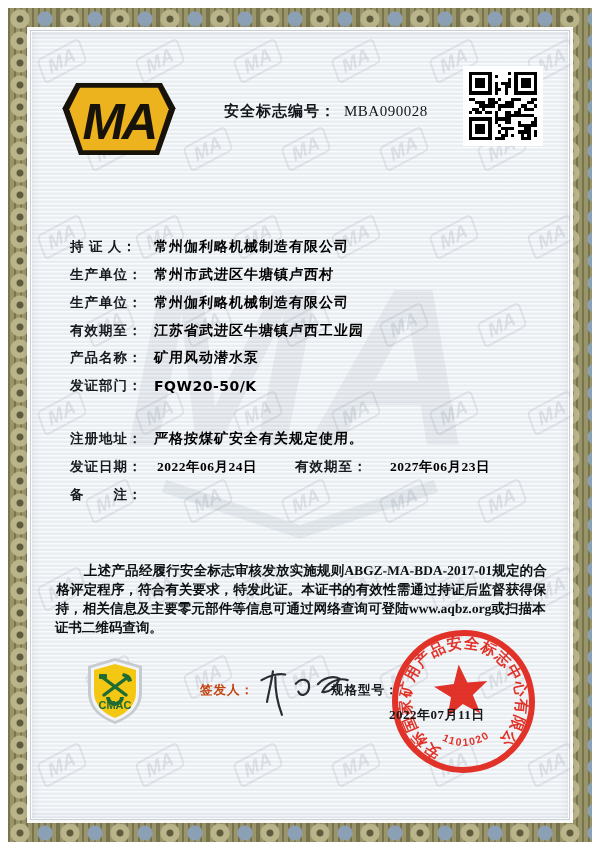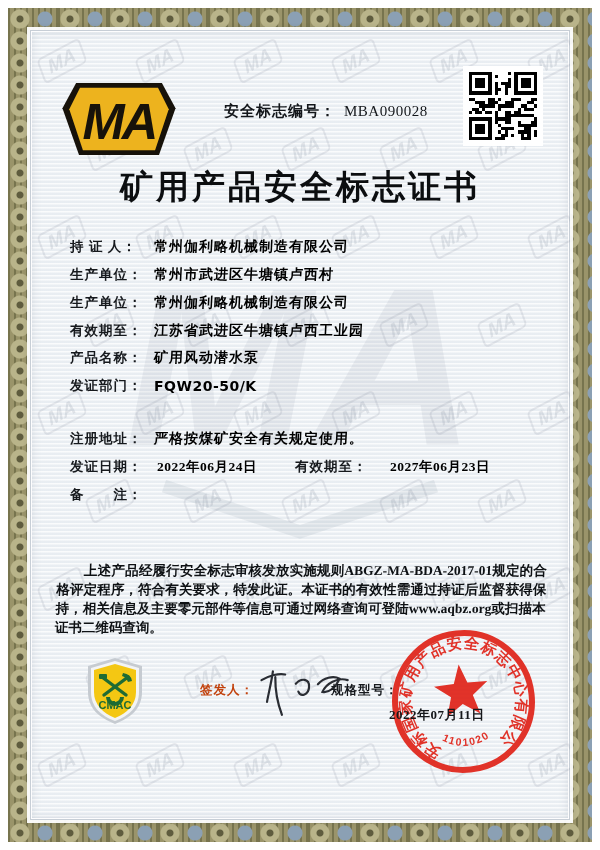--- a/index.html
+++ b/index.html
@@ -256,21 +256,20 @@
           <rect x="8" y="20" width="1" height="1"></rect>
           <rect x="9" y="20" width="1" height="1"></rect>
           <rect x="10" y="20" width="1" height="1"></rect>
           <rect x="16" y="20" width="1" height="1"></rect>
           <rect x="17" y="20" width="1" height="1"></rect>
           <rect x="18" y="20" width="1" height="1"></rect>
         </g>
     </svg>
   </div>
 
-  <div class="title">矿用产品安全标志证书</div>
 
   <div class="row" style="top:238px">
       <span class="lbl">持 证 人：</span>
       <span class="val">常州伽利略机械制造有限公司</span>
     </div>
   <div class="row" style="top:266px">
       <span class="lbl">生产单位：</span>
       <span class="val">常州市武进区牛塘镇卢西村</span>
     </div>
   <div class="row" style="top:294px">

